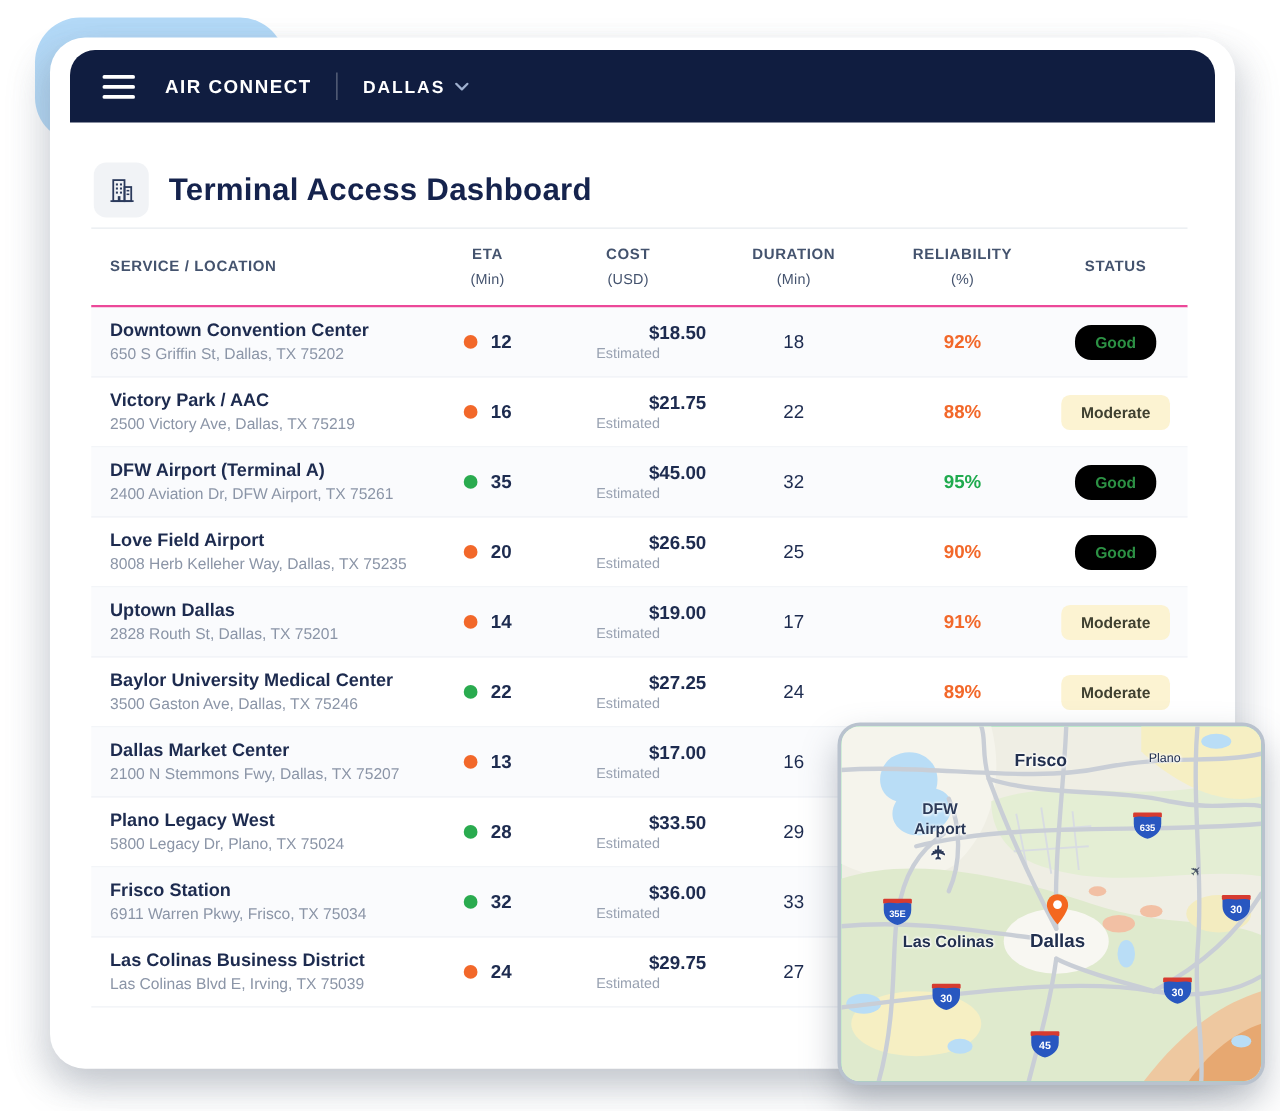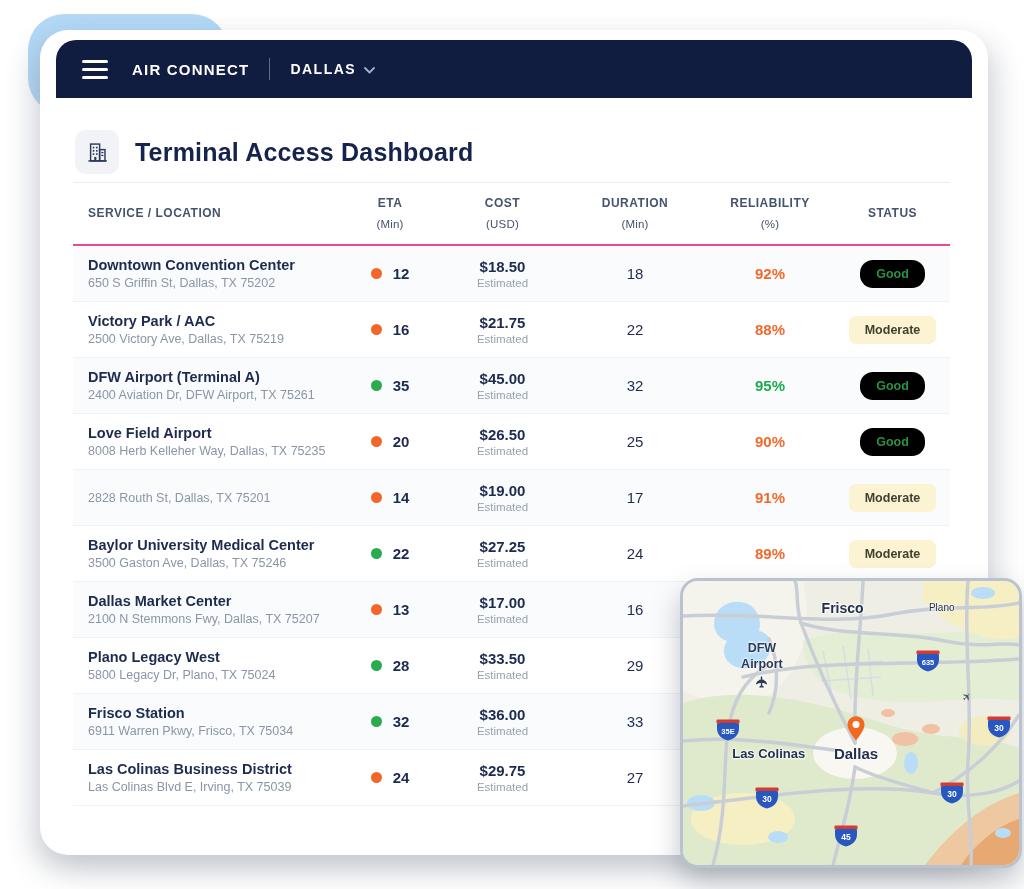--- a/index.html
+++ b/index.html
@@ -41,34 +41,34 @@
   .trow:nth-child(odd) { background:#fafbfd; }
   .name-cell { padding-left:15px; }
   .svc-name { font-size:14.5px; font-weight:700; color:#1d2b4f; margin-bottom:3px; }
   .svc-addr { font-size:12.5px; color:#8b95a7; }
   .eta-cell { display:flex; align-items:center; justify-content:center; gap:11px; }
   .dot { width:11px; height:11px; border-radius:50%; }
   .dot.orange { background:#f2682a; }
   .dot.green  { background:#2aab4f; }
   .eta-val { font-size:15px; font-weight:600; color:#1d2b4f; }
   .cost-cell { text-align:center; }
-  .cost-val { font-size:15px; font-weight:700; color:#1d2b4f; }
+  .cost-val { font-size:15px; font-weight:700; color:#1d2b4f;text-align:right; }
   .cost-note { font-size:11.5px; color:#98a1b1; margin-top:2px; }
   .dur-cell { text-align:center; font-size:15px; font-weight:500; color:#1d2b4f; }
   .rel-cell { text-align:center; font-size:15px; font-weight:700; }
   .rel-orange { color:#f2682a; } .rel-green { color:#1faa4e; }
   .status-cell { text-align:center; }
   .badge { display:inline-block; padding:7px 16px; border-radius:7px; font-size:12.5px; font-weight:600; }
   .badge.good { background:#000000; color:#2c9144;border-radius:13px; }
   .badge.moderate { background:#fcf3d2; color:#3f4030; }
 
   
   .map-panel { position:absolute; left:670px; top:578px; width:342px; height:290px; border-radius:18px;
                border:3px solid #b9c2ce; box-shadow:0 14px 28px rgba(90,100,115,0.38); overflow:hidden;
-               background:#86efac; z-index:5;margin-left:10px; }
+               background:#86efac; z-index:5; }
   .map-panel svg.map-bg { position:absolute; left:0; top:0; width:100%; height:100%; }
   .map-overlay { position:absolute; inset:0; }
   .map-label { position:absolute; transform:translate(-50%,-50%); color:#22304f; white-space:nowrap;
                text-shadow:0 1px 2px rgba(255,255,255,0.95), 0 -1px 2px rgba(255,255,255,0.95), 1px 0 2px rgba(255,255,255,0.95); }
   .airport-label { position:absolute; transform:translate(-50%,-50%); text-align:center; color:#2c3a58;
                    font-size:12.5px; font-weight:700; line-height:1.25;
                    text-shadow:0 1px 2px rgba(255,255,255,0.95), 0 -1px 2px rgba(255,255,255,0.95); }
   .plane-glyph { display:inline-block; transform:rotate(-90deg); font-size:15px; color:#2c3a58; margin-top:1px; }
   .small-plane { position:absolute; transform:translate(-50%,-50%) rotate(-45deg); font-size:11px; color:#4a5568; }
   .shield { position:absolute; transform:translate(-50%,-50%); }
@@ -212,20 +212,21 @@
           <div class="cell cost-cell">
             <div class="cost-val">$26.50</div>
             <div class="cost-note">Estimated</div>
           </div>
           <div class="cell dur-cell">25</div>
           <div class="cell rel-cell rel-orange">90%</div>
           <div class="cell status-cell"><span class="badge good">Good</span></div>
         </div>
         <div class="trow">
           <div class="cell name-cell">
+            <div class="svc-name">Uptown Dallas</div>
             <div class="svc-addr">2828 Routh St, Dallas, TX 75201</div>
           </div>
           <div class="cell eta-cell">
             <span class="dot orange"></span>
             <span class="eta-val">14</span>
           </div>
           <div class="cell cost-cell">
             <div class="cost-val">$19.00</div>
             <div class="cost-note">Estimated</div>
           </div>

